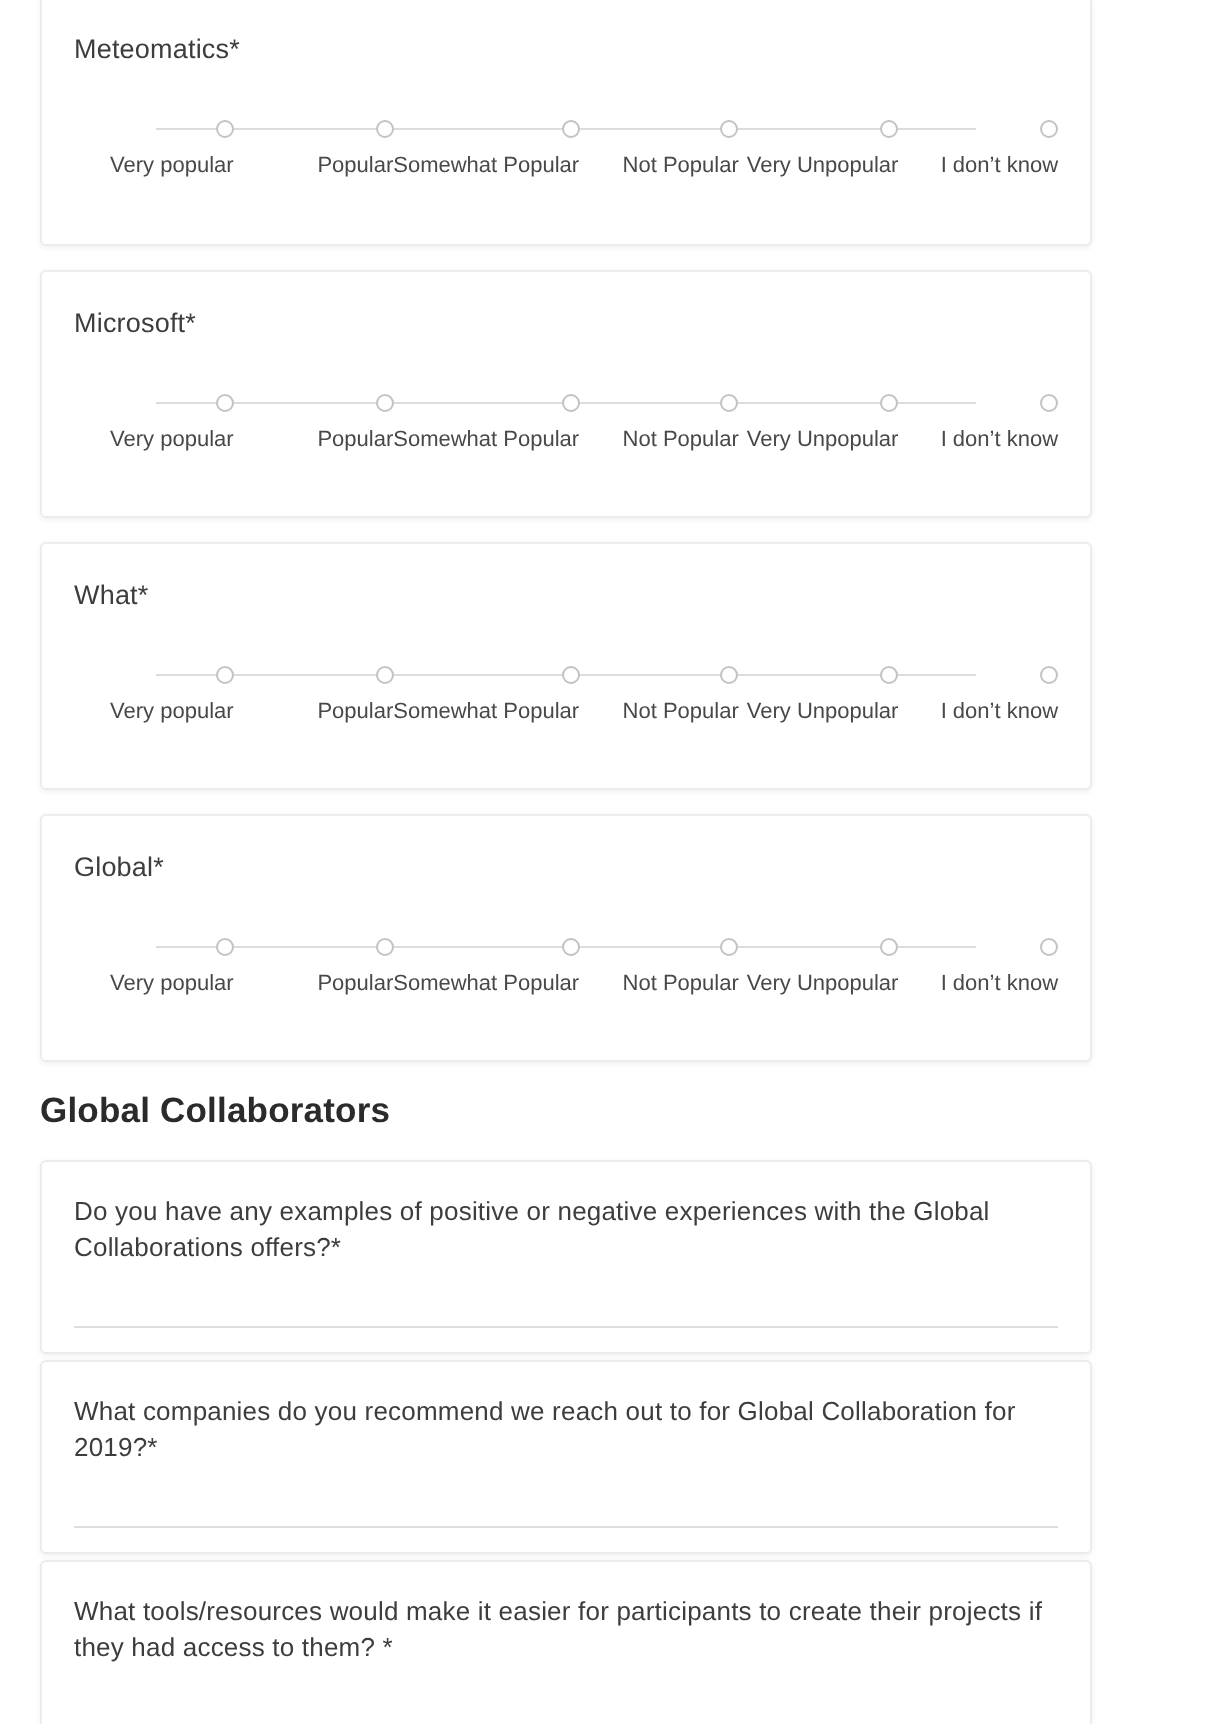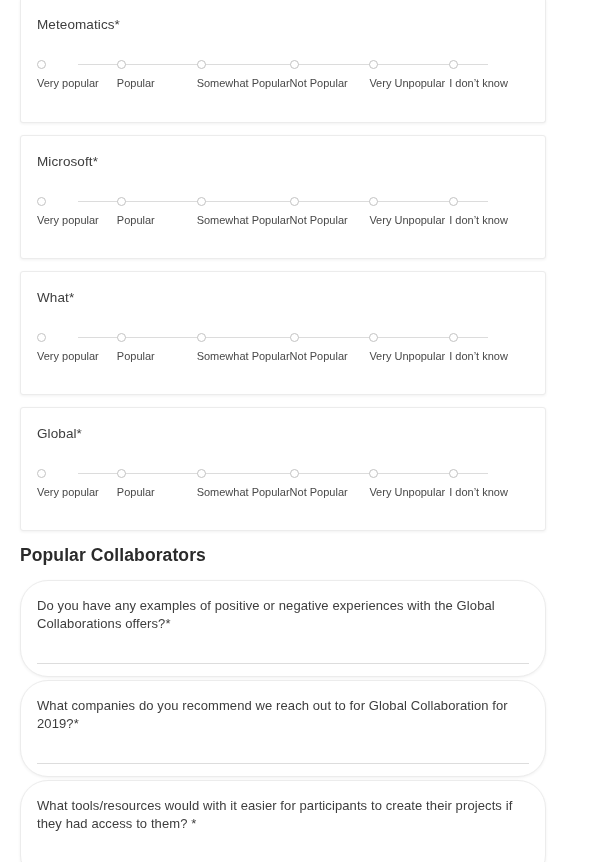--- a/index.html
+++ b/index.html
@@ -56,21 +56,21 @@
     left: calc(100% / 12);
     right: calc(100% / 12);
     height: 1px;
     background: #dcdcdc;
   }
   .scale-opt {
     position: relative;
     flex: 1 1 0;
     display: flex;
     flex-direction: column;
-    align-items: flex-start;
+    align-items: flex-end;
     cursor: pointer;
   }
   .radio {
     width: 9px;
     height: 9px;
     border: 1px solid #c3c3c3;
     border-radius: 50%;
     background: #ffffff;
     position: relative;
     z-index: 1;
@@ -86,21 +86,20 @@
   .section-heading {
     margin: 14px 0 15px 0;
     font-size: 17.5px;
     line-height: 20px;
     font-weight: bold;
     color: #2b2b2b;
     letter-spacing: 0.1px;
   }
   .text-card {
     padding: 16px 16px 12px 16px;
-    border-radius: 28px;
   }
   .text-card .q-title {
     font-size: 13px;
     line-height: 18px;
     max-width: 500px;
   }
   .answer-line {
     margin-top: 30px;
     height: 1px;
     background: #dddddd;
@@ -232,31 +231,31 @@
           <span class="radio"></span>
           <span class="scale-label">Very Unpopular</span>
         </div>
         <div class="scale-opt">
           <span class="radio"></span>
           <span class="scale-label">I don’t know</span>
         </div>
       </div>
     </div>
 
-    <h2 class="section-heading">Popular Collaborators</h2>
+    <h2 class="section-heading">Global Collaborators</h2>
 
     <div class="card text-card">
       <div class="q-title">Do you have any examples of positive or negative experiences with the Global Collaborations offers?*</div>
       <div class="answer-line"></div>
     </div>
 
     <div class="card text-card">
       <div class="q-title">What companies do you recommend we reach out to for Global Collaboration for 2019?*</div>
       <div class="answer-line"></div>
     </div>
 
     <div class="card text-card last">
-      <div class="q-title">What tools/resources would with it easier for participants to create their projects if they had access to them? *</div>
+      <div class="q-title">What tools/resources would make it easier for participants to create their projects if they had access to them? *</div>
       <div class="answer-line"></div>
     </div>
 
   </div>
 </div>
 
 </body></html>

